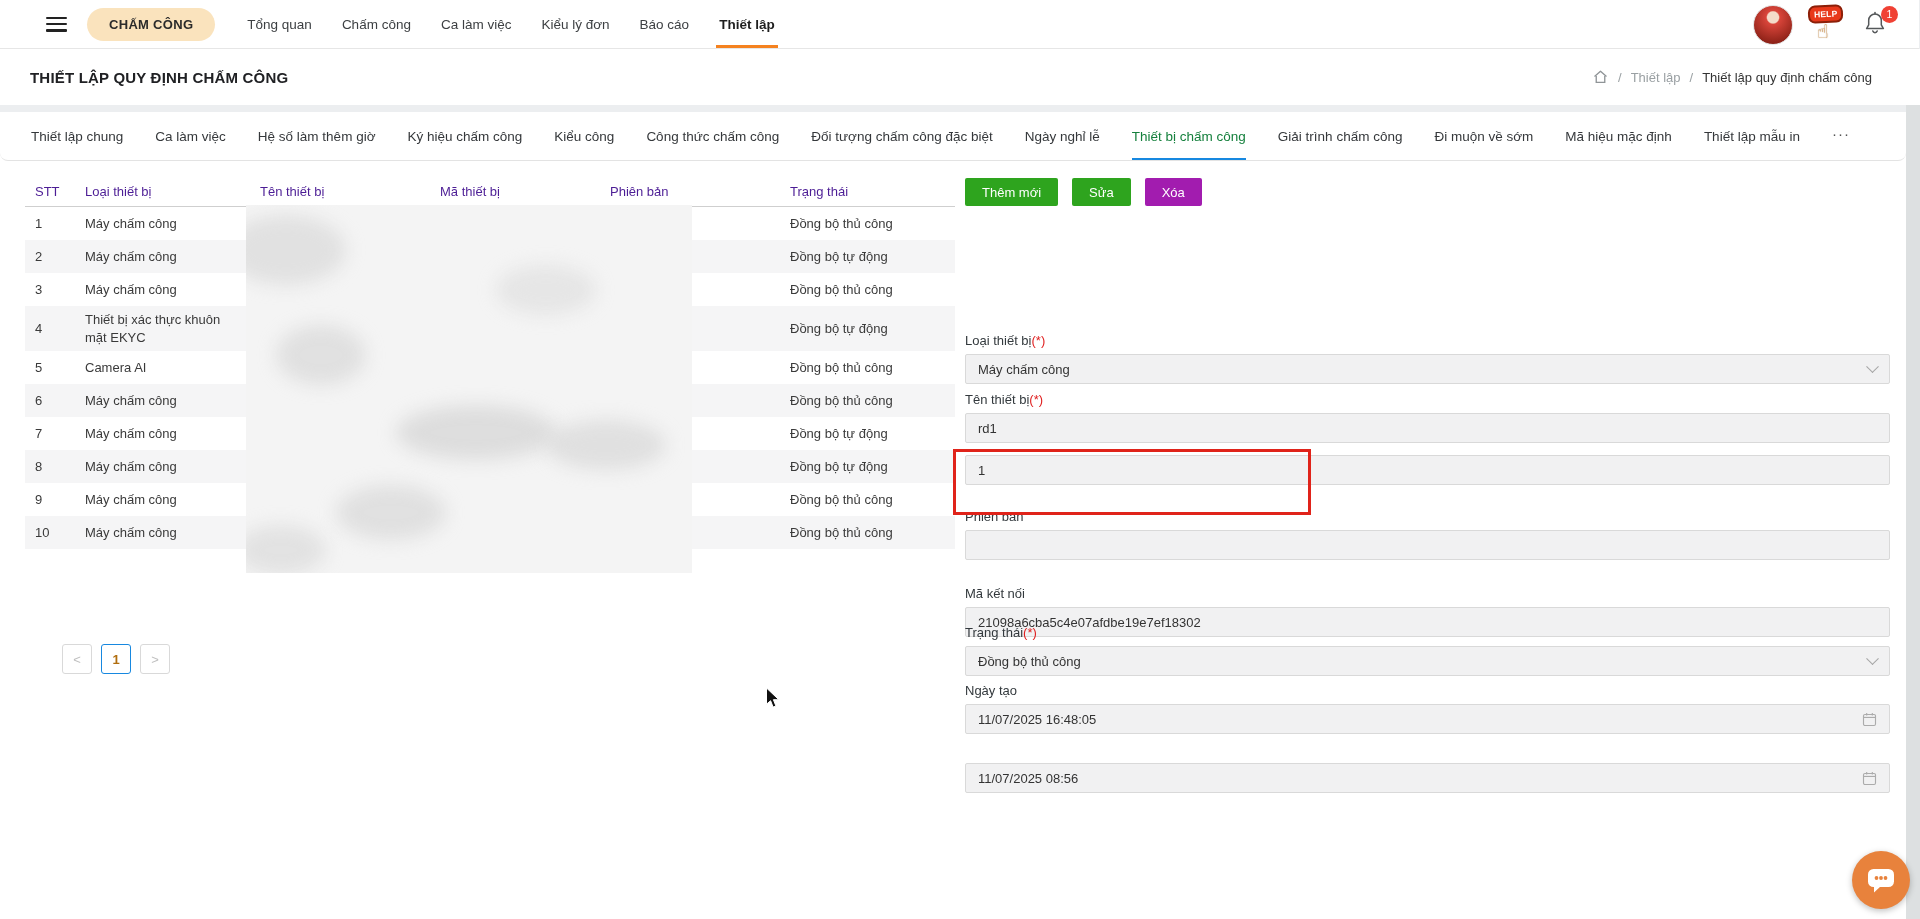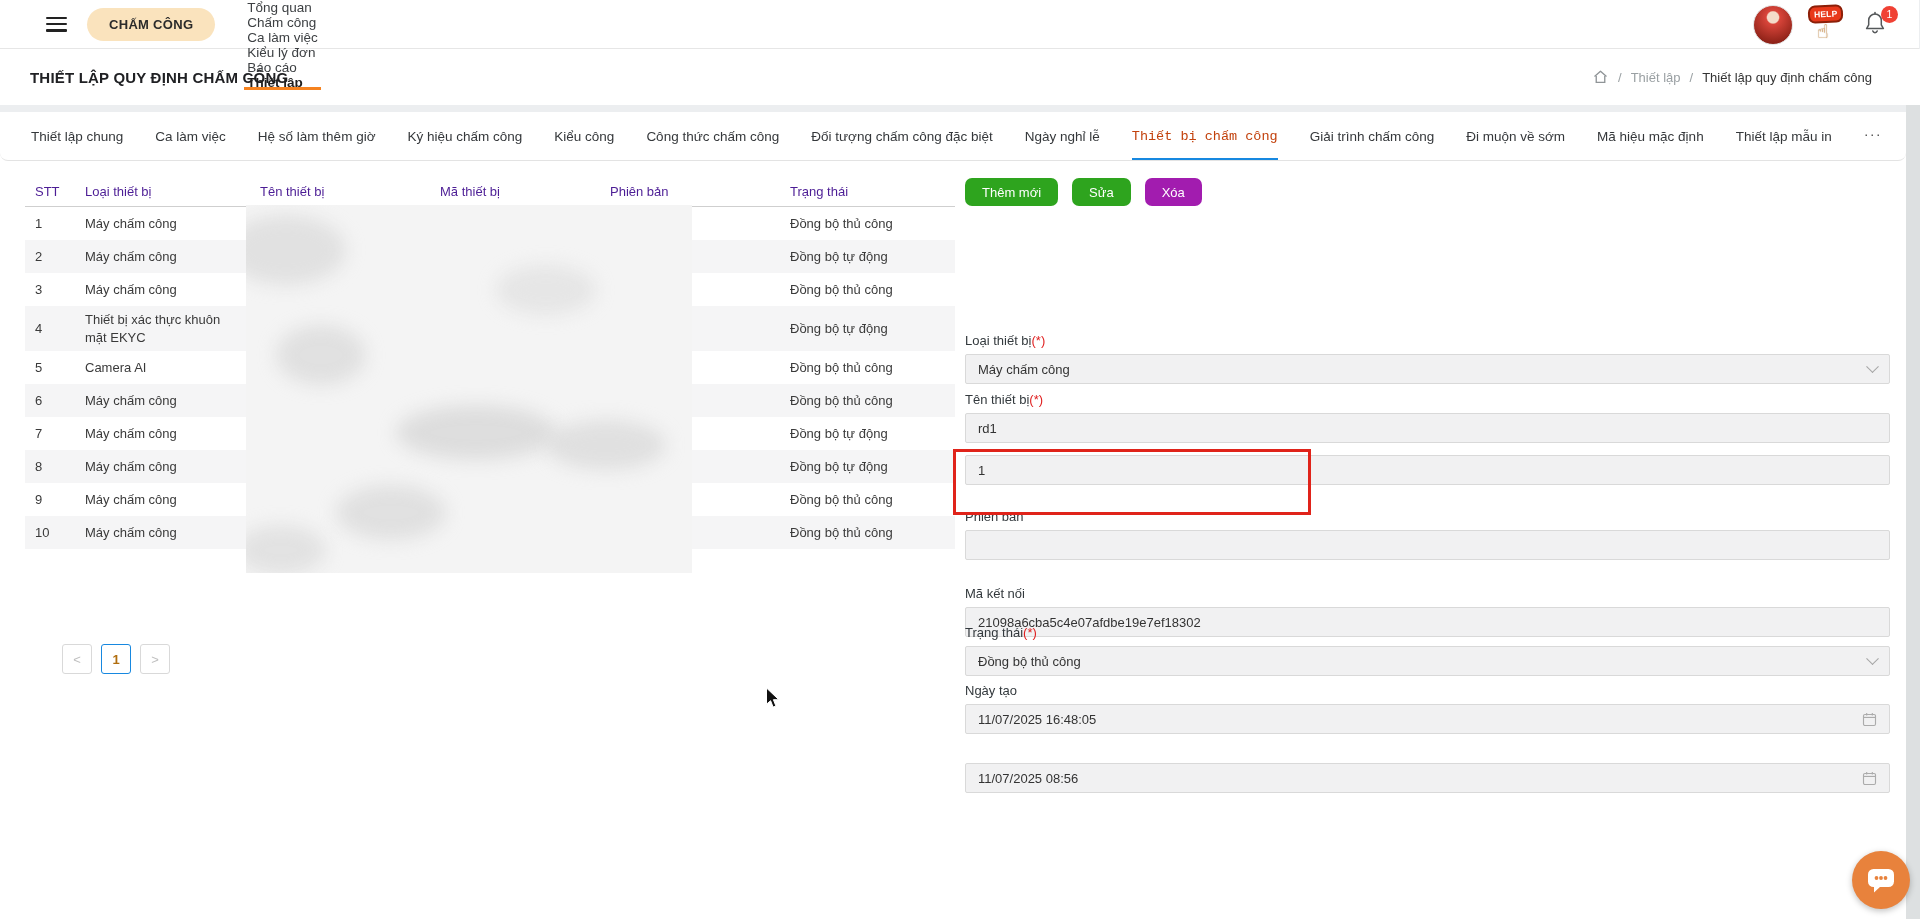--- a/index.html
+++ b/index.html
@@ -6,21 +6,21 @@
   html,body { width:1920px; height:919px; font-family:"Liberation Sans","DejaVu Sans",sans-serif; overflow:hidden; }
   .page { position:relative; width:1920px; height:919px; background:#eceef0; overflow:hidden; }
 
   
   .navbar { position:absolute; top:0; left:0; width:1919px; height:49px; background:#fff;
             border-bottom:1px solid #e6e6e6; display:flex; align-items:center; z-index:30; }
   .burger { width:21px; height:15px; margin-left:46px; display:flex; flex-direction:column; justify-content:space-between; cursor:pointer; }
   .burger i { display:block; height:2.6px; background:#222; border-radius:1px; }
   .app-badge { margin-left:20px; background:#fae3bd; color:#2b2b2b; font-weight:bold; font-size:13px;
                padding:9px 22px; border-radius:18px; letter-spacing:.3px; cursor:pointer; white-space:nowrap; }
-  .nav-items { display:flex; height:100%; margin-left:17px;flex-direction:column; }
+  .nav-items { display:flex; height:100%; margin-left:17px; }
   .nav-item { display:flex; align-items:center; height:100%; padding:0 15px; font-size:13.5px; color:#3d4043;
               cursor:pointer; position:relative; white-space:nowrap; }
   .nav-item.active { font-weight:bold; color:#1f1f1f; }
   .nav-item.active::after { content:""; position:absolute; left:12px; right:12px; bottom:0; height:3px; background:#f5821f; }
   .nav-right { position:absolute; right:28px; top:0; height:49px; display:flex; align-items:center; gap:14px; }
   .avatar { width:40px; height:40px; border-radius:50%; border:1px solid #e3e3e3; cursor:pointer;
             background: radial-gradient(circle at 50% 30%, #f4dcc9 17%, #d9453a 21%, #8e2218 78%, #6f170f 100%); }
   .help-wrap { position:relative; width:42px; height:42px; cursor:pointer; text-align:center; }
   .help-sign { position:absolute; top:1px; left:1px; background:#e8391b; border:2px solid #8c1f08; border-radius:7px;
                color:#fff; font-size:8.5px; font-weight:bold; padding:2px 4px; letter-spacing:.2px; transform:rotate(-3deg); }
@@ -37,21 +37,21 @@
   .bc-sep { color:#9aa0a3; }
   .bc-link { color:#9aa0a3; cursor:pointer; }
   .bc-current { color:#333; }
   .bc-home { display:flex; align-items:center; cursor:pointer; }
 
   
   .main { position:absolute; top:112px; left:0; width:1906px; height:807px; background:#fff; z-index:10; }
   .tabbar { position:relative; height:49px; border-bottom:1px solid #e3e3e3; display:flex; align-items:center;
             padding:0 44px 0 31px; gap:32px; white-space:nowrap; overflow:hidden;border-radius:8px; }
   .tab { height:100%; display:flex; align-items:center; font-size:13.5px; color:#35383b; cursor:pointer; position:relative; flex:0 0 auto; }
-  .tab.active { color:#c2410c;font-family:Liberation Mono, monospace; }
+  .tab.active { color:#15803d; }
   .tab.active::after { content:""; position:absolute; left:0; right:0; bottom:0; height:2px; background:#1788e0; }
   .tab-more { font-size:15px; color:#555; letter-spacing:1px; cursor:pointer; flex:0 0 auto; padding-bottom:6px; }
 
   
   .tbl { position:absolute; left:25px; top:66px; width:930px; }
   .tbl-grid { display:grid; grid-template-columns:50px 175px 180px 170px 180px 175px; }
   .thead { border-bottom:1px solid #cfcfcf; }
   .thead .cell { font-weight:normal; color:#4c1d95; font-size:13px; padding:6px 10px 7px 10px; }
   .trow { min-height:33px; align-items:center; font-size:13px; color:#3a3a3a; cursor:pointer; }
   .trow:nth-child(even) { background:#f5f5f6; }
@@ -59,21 +59,21 @@
   .blur-overlay { position:absolute; left:221px; top:27px; width:446px; height:368px; background:#f4f4f4; z-index:5; overflow:hidden; }
   .blur-overlay i { position:absolute; border-radius:50%; filter:blur(9px); }
   .pager { position:absolute; left:37px; top:466px; display:flex; gap:9px; }
   .pg { width:30px; height:30px; border:1px solid #d9d9d9; border-radius:3px; background:#fff; display:flex;
         align-items:center; justify-content:center; font-size:13px; color:#bfbfbf; cursor:pointer; }
   .pg.current { border-color:#1788e0; color:#b06d0e; font-weight:bold; }
 
   
   .formpanel { position:absolute; left:965px; top:66px; width:925px; }
   .btnrow { position:absolute; top:0; left:0; display:flex; gap:14px; }
-  .btn { height:28px; padding:0 17px; border:none; border-radius:7px; color:#fff; font-size:13px;
+  .btn { height:28px; padding:0 17px; border:none; border-radius:2px; color:#fff; font-size:13px;
          font-family:inherit; cursor:pointer; display:flex; align-items:center; }
   .btn.green { background:#2ea41e; }
   .btn.red { background:#a21caf; }
   .field { position:absolute; left:0; width:925px; }
   .field .flabel { font-size:13px; color:#33393d; height:16px; line-height:16px; }
   .field .star { color:#e02020; }
   .field .fbox { margin-top:5px; height:30px; background:#f1f1f2; border:1px solid #d9d9d9; border-radius:2px;
                  display:flex; align-items:center; padding:0 12px; font-size:13px; color:#333; cursor:pointer;
                  justify-content:space-between; }
   .chev { width:9px; height:9px; border-right:1.6px solid #a6a6a6; border-bottom:1.6px solid #a6a6a6;

